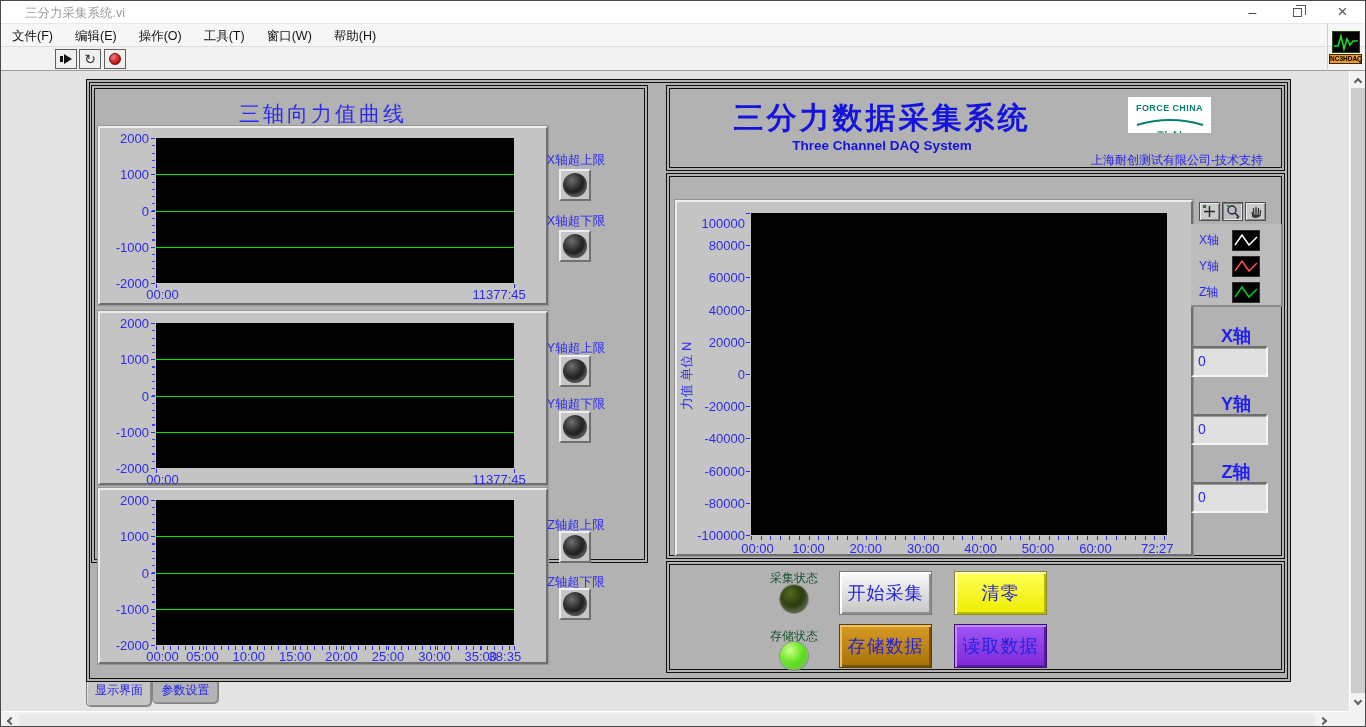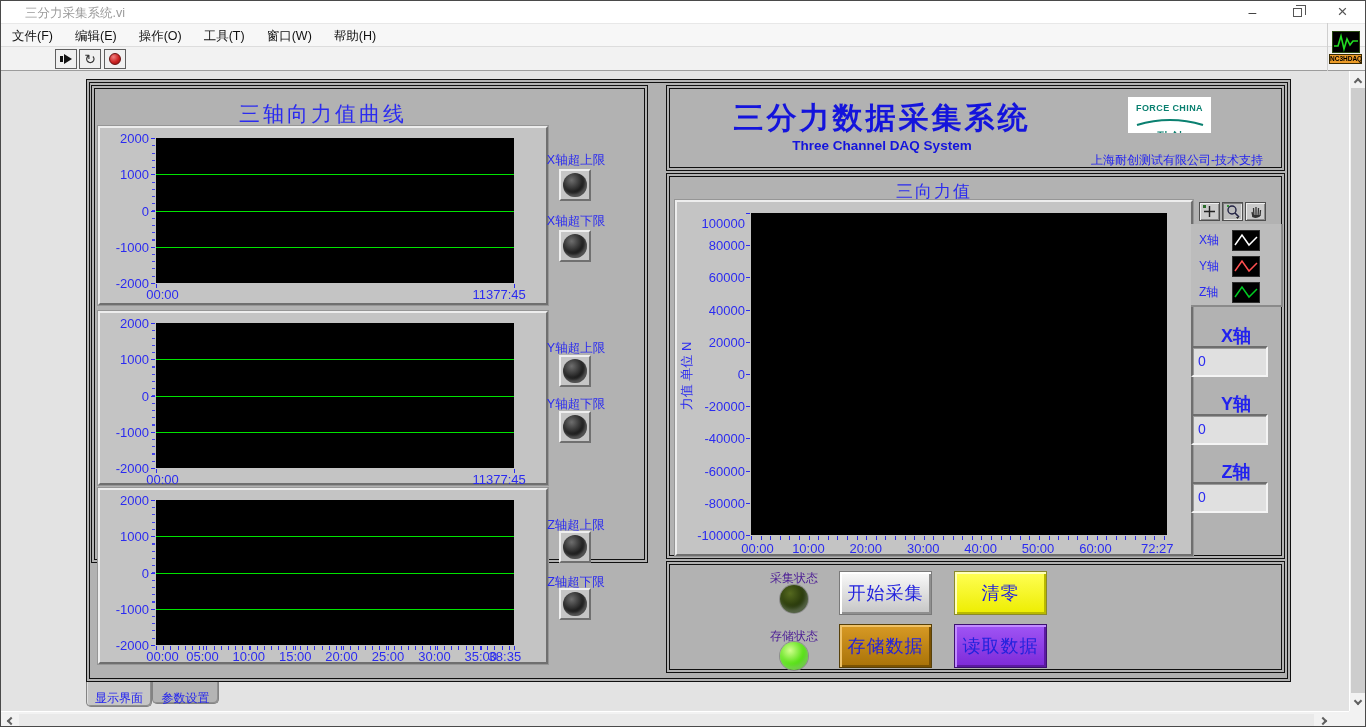--- a/index.html
+++ b/index.html
@@ -82,35 +82,35 @@
         display:flex;align-items:center;justify-content:center;}
   .pbtn.pressed{background:#bdbdbd;box-shadow:inset 1px 1px 0 #7a7a7a,inset -1px -1px 0 #e5e5e5;}
   .legend{position:absolute;left:524px;top:50px;width:92px;height:83px;background:#bcbcbc;border-right:2px solid #8a8a8a;border-bottom:2px solid #8a8a8a;padding-top:3px;}
   .lrow{display:flex;align-items:center;height:26px;padding-left:8px;gap:7px;}
   .llabel{font-size:12px;color:#2b2bf0;width:26px;white-space:nowrap;}
   .lsample{width:28px;height:21px;background:#000;border:1px solid #2e2e2e;display:block;}
   .ro-label{position:absolute;left:524px;width:90px;text-align:center;font-size:18px;font-weight:bold;color:#2222ee;white-space:nowrap;}
   .ro-box{position:absolute;left:524px;width:77px;height:31px;background:#e0e0e0;border:2px solid;border-color:#6e6e6e #f4f4f4 #f4f4f4 #6e6e6e;box-shadow:inset 1px 1px 0 #9a9a9a;}
   .ro-val{position:absolute;left:5px;top:5px;font-size:14px;color:#2b2bf0;}
   
-  .status-label{position:absolute;left:82px;width:90px;text-align:center;font-size:12px;color:#4c1d95;white-space:nowrap;}
+  .status-label{position:absolute;left:82px;width:90px;text-align:center;font-size:12px;color:#14532d;white-space:nowrap;}
   .led{position:absolute;left:113px;width:28px;height:28px;border-radius:50%;box-shadow:0 0 0 1px #8d8d8d,inset -2px -4px 4px rgba(235,255,225,.3);}
   .led.off{background:radial-gradient(circle at 36% 30%,#55691f,#243409 55%,#0d1503 88%);}
   .led.on{background:radial-gradient(circle at 36% 30%,#d2ff8e,#55e013 52%,#2f9e04 88%);}
   .cbtn{position:absolute;width:93px;height:44px;display:flex;align-items:center;justify-content:center;
         font-size:18px;color:#2222dd;letter-spacing:1px;white-space:nowrap;cursor:default;font-family:Liberation Serif, serif;}
   .cbtn.silver{background:linear-gradient(#fafafa,#c5c5c5);border:1px solid #7a7a7a;box-shadow:inset 2px 2px 0 #ffffff,inset -2px -2px 0 #8f8f8f;}
   .cbtn.yellow{background:linear-gradient(#ffff55,#eded00);border:1px solid #8a8a2a;box-shadow:inset 2px 2px 0 #ffffbb,inset -2px -2px 0 #b9b900;}
   .cbtn.bronze{background:linear-gradient(#d89a25,#a87208);border:1px solid #57400a;box-shadow:inset 2px 2px 0 #efc268,inset -2px -2px 0 #7a5203;}
   .cbtn.purple{background:linear-gradient(#a055f5,#7d2ad8);border:1px solid #3d1070;box-shadow:inset 2px 2px 0 #c18bff,inset -2px -2px 0 #5c1aa2;}
   .cbtn.red{background:linear-gradient(#ff5242,#e60909);border:2px solid #7c0404;box-shadow:inset 3px 3px 2px #ff9b8a,inset -3px -3px 2px #a80404;font-size:19px;}
   
   .tabs{position:absolute;left:85px;top:611px;height:27px;white-space:nowrap;}
   .tab{display:inline-block;vertical-align:top;text-align:center;font-size:12px;color:#2222f0;
-       border:1px solid #838383;border-top:none;border-radius:0 0 5px 5px;padding-top:8px;white-space:nowrap;}
+       border:1px solid #838383;border-top:none;border-radius:0 0 5px 5px;padding-top:0;white-space:nowrap;}
   .tab.active{width:66px;height:25px;background:#c6c6c6;box-shadow:inset -1px -1px 0 #8e8e8e,inset 1px 0 0 #e0e0e0;}
   .tab.inactive{width:67px;height:22px;background:#b4b4b4;box-shadow:inset -1px -1px 0 #909090;}
 </style>
 </head>
 <body>
 
 <div class="screen">
 
   <div class="titlebar">
     <span class="vi-title">三分力采集系统.vi</span>
@@ -259,21 +259,20 @@
         <div class="hd-logo">
           <div class="logo-l1">FORCE CHINA</div>
           <svg width="72" height="12" viewBox="0 0 72 12">
             <path d="M3 10 Q36 0 69 10" fill="none" stroke="#0a8070" stroke-width="2.2"></path>
           </svg>
           <div class="logo-l2">耐 创</div>
         </div>
         <div class="hd-support">上海耐创测试有限公司-技术支持</div>
       </div>
       <div class="lvbox" id="chartbox">
-        <div class="mc-title">三向力值</div>
         <div class="mchart" id="mchart">
           <div class="yaxis-label">力值 单位 N</div>
         <div class="ytick" style="top: 21px;">100000</div>
             <div class="ytmark" style="left: 69px; top: 11px;"></div>
             <div class="ytick" style="top: 43.2px;">80000</div>
             <div class="ytmark" style="left: 69px; top: 43.2px;"></div>
             <div class="ytick" style="top: 75.4px;">60000</div>
             <div class="ytmark" style="left: 69px; top: 75.4px;"></div>
             <div class="ytick" style="top: 107.6px;">40000</div>
             <div class="ytmark" style="left: 69px; top: 107.6px;"></div>

